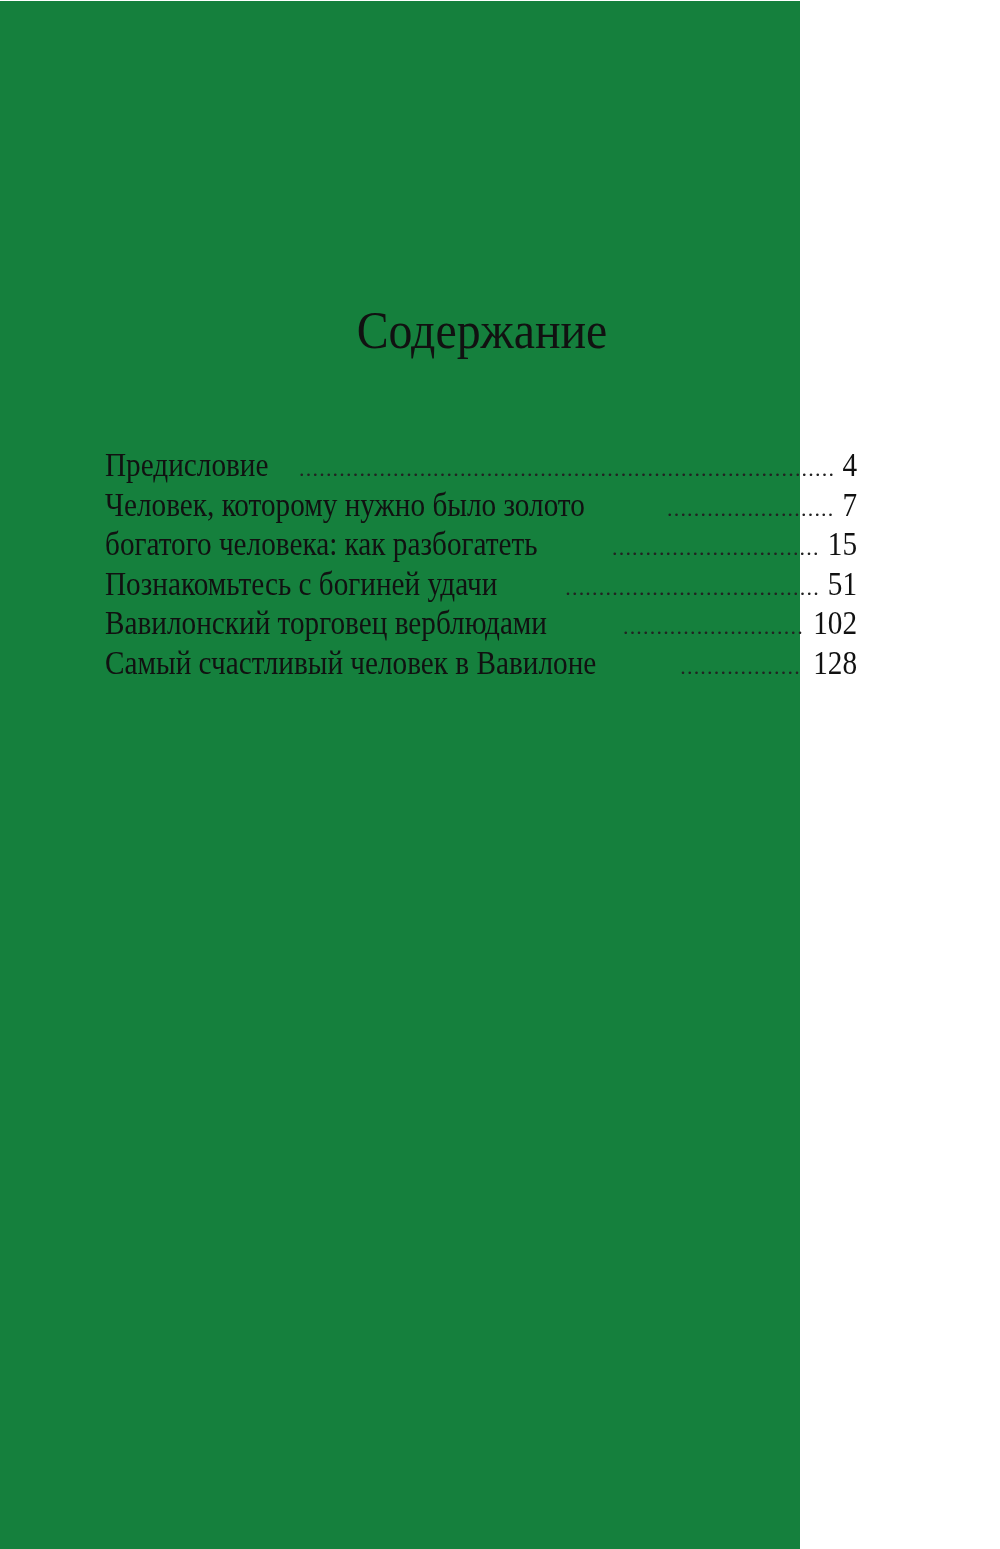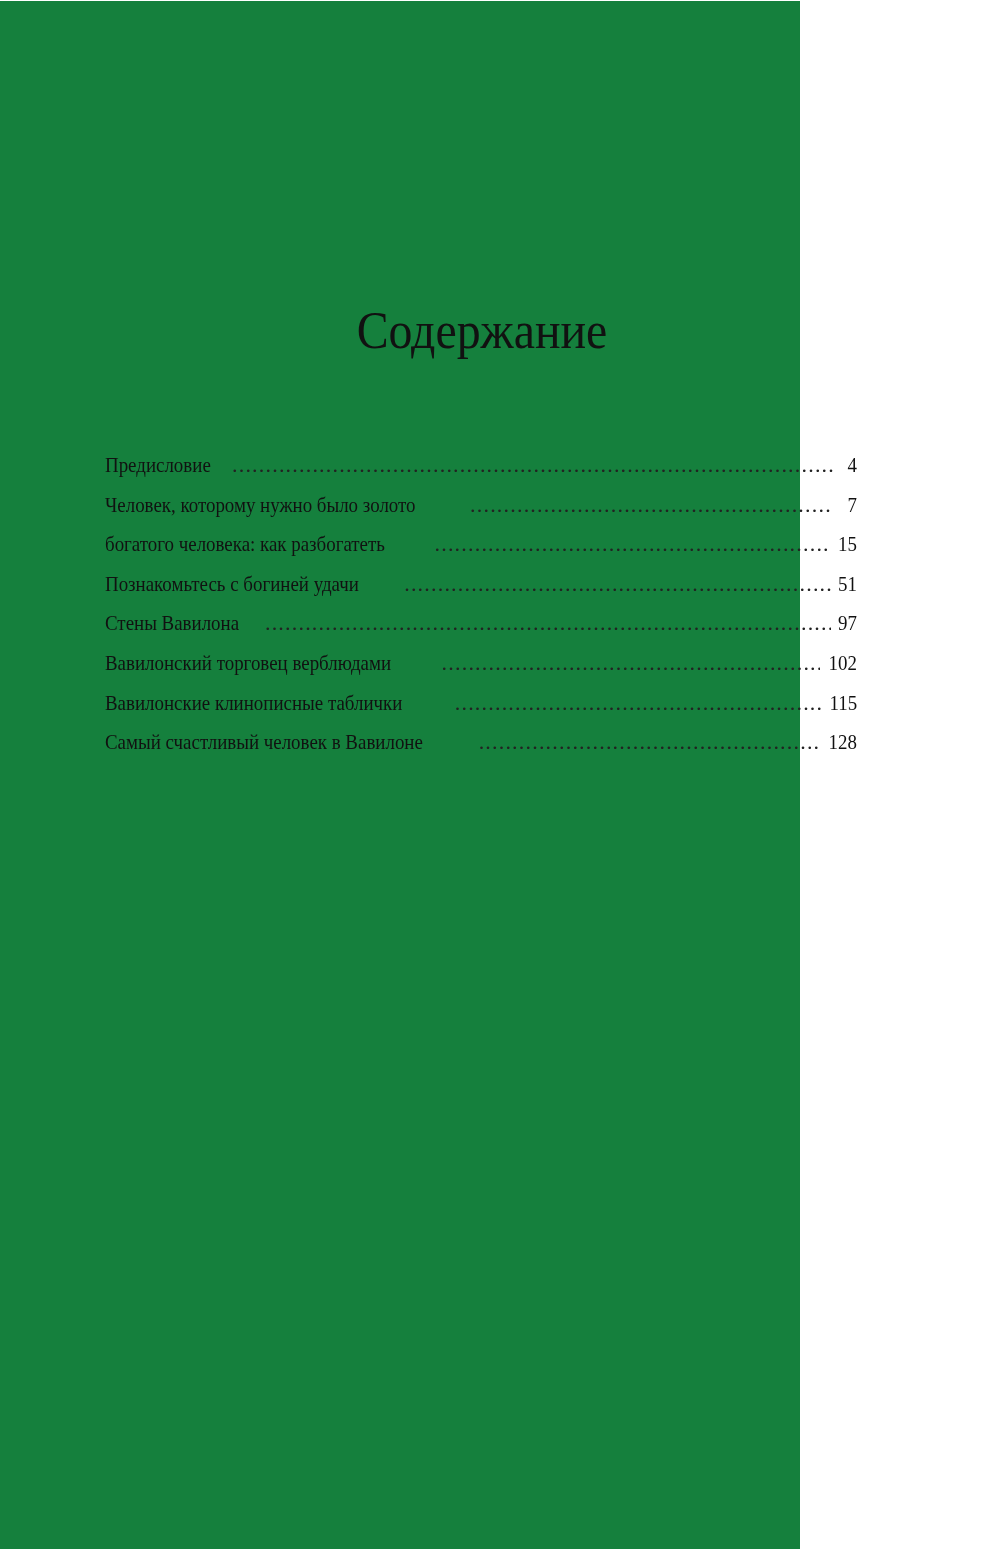--- a/index.html
+++ b/index.html
@@ -42,21 +42,21 @@
       left: 105px;
       width: 752px;
       list-style: none;
       margin: 0;
       padding: 0;
     }
     .toc-entry {
       display: flex;
       align-items: baseline;
       height: 39.6px;
-      font-size: 22px;
+      font-size: 34px;
       line-height: 39.6px;
       white-space: nowrap;
     }
     .toc-entry.continued {
       display: block;
     }
     .toc-label {
       flex: 0 0 auto;
       transform: scaleX(0.86);
       transform-origin: left center;
@@ -103,33 +103,23 @@
       <span class="toc-label">богатого человека: как разбогатеть</span>
       <span class="toc-dots"></span>
       <span class="toc-page">15</span>
     </li>
     <li class="toc-entry">
       <span class="toc-label">Познакомьтесь с богиней удачи</span>
       <span class="toc-dots"></span>
       <span class="toc-page">51</span>
     </li>
     <li class="toc-entry">
-      <span class="toc-label">Стены Вавилона</span>
-      <span class="toc-dots"></span>
-      <span class="toc-page">97</span>
-    </li>
-    <li class="toc-entry">
       <span class="toc-label">Вавилонский торговец верблюдами</span>
       <span class="toc-dots"></span>
       <span class="toc-page">102</span>
-    </li>
-    <li class="toc-entry">
-      <span class="toc-label">Вавилонские клинописные таблички</span>
-      <span class="toc-dots"></span>
-      <span class="toc-page">115</span>
     </li>
     <li class="toc-entry">
       <span class="toc-label">Самый счастливый человек в Вавилоне</span>
       <span class="toc-dots"></span>
       <span class="toc-page">128</span>
     </li>
   </ul>
 </div>
 
 </body></html>

